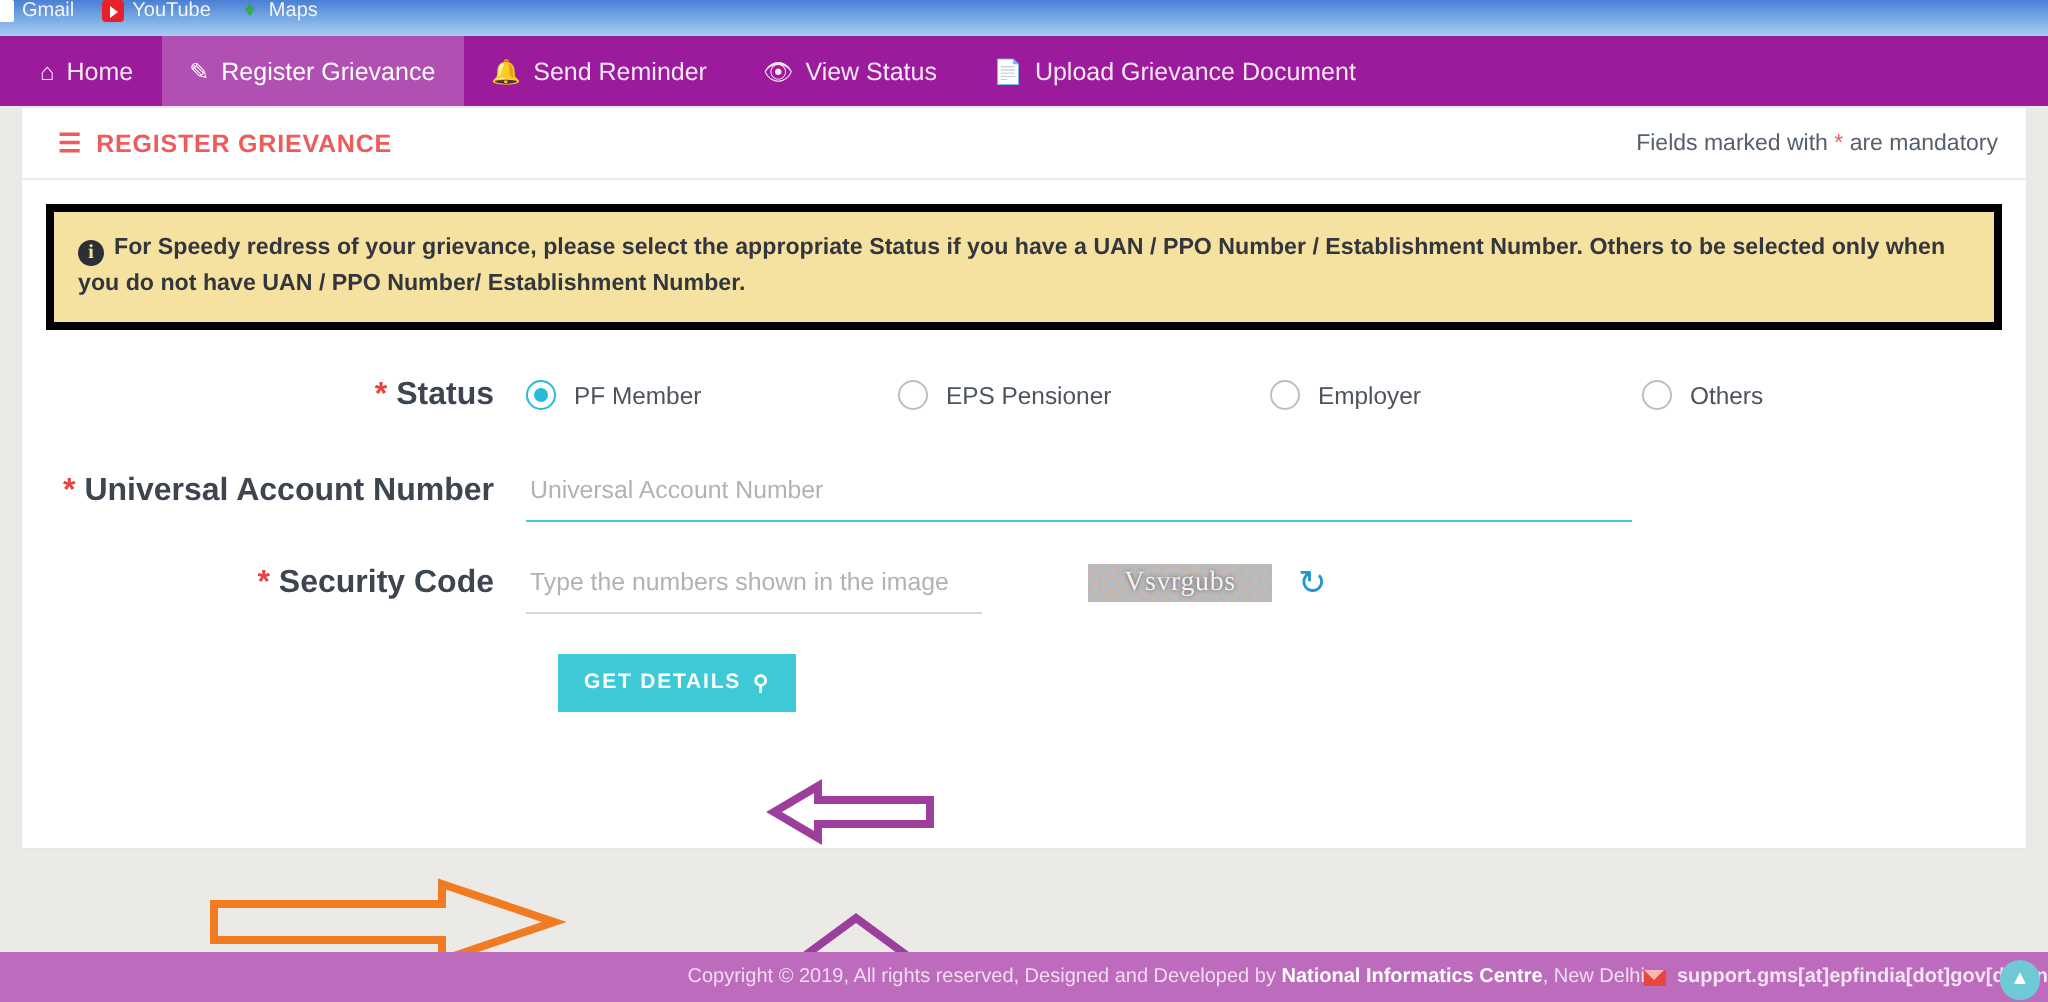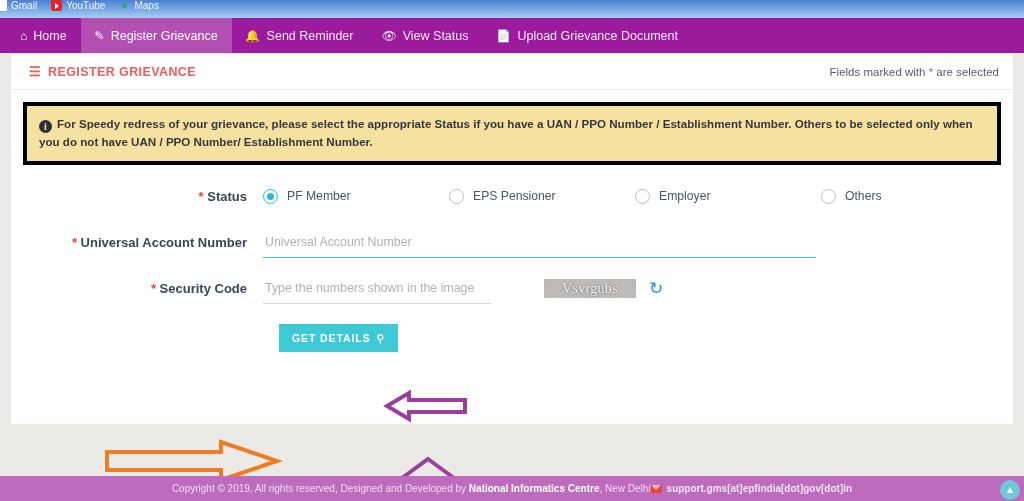--- a/index.html
+++ b/index.html
@@ -77,21 +77,21 @@
     background: #2b2f36; color: #f6e2a0; font-size: 10px; font-weight: bold;
     text-align: center; line-height: 13px; margin-right: 5px;
     vertical-align: -2px; font-family: "Liberation Serif", serif;
   }
 
   
   .form { position: relative; padding-top: 24px; }
   .row { display: flex; align-items: center; margin-bottom: 0; }
   .lbl {
     width: 252px; text-align: right; padding-right: 16px;
-    font-size: 13px; font-weight: bold; color: #3d4650;
+    font-size: 16px; font-weight: bold; color: #3d4650;
   }
   .lbl .star { color: #e8443f; font-weight: bold; }
 
   .radios { display: flex; align-items: center; flex: 1; }
   .radio-opt {
     display: flex; align-items: center; gap: 9px;
     width: 186px; cursor: pointer;
   }
   .radio-opt .rlabel { font-size: 12.2px; color: #4c545d; }
   .rdot {
@@ -154,22 +154,22 @@
     text-align: right;
   }
 
   
   .anno { position: absolute; pointer-events: none; }
 
   
   .footer {
     position: absolute; left: 0; bottom: 0; width: 1024px; height: 25px;
     background: #bd6cbd; color: #f0dcf0;
-    display: flex; align-items: center; justify-content: center;
-    padding: 0 20px; font-size: 10px;
+    display: flex; align-items: center; justify-content: flex-end;
+    padding: 0 0; font-size: 10px;
   }
   .footer b { color: #ffffff; }
   .mail-ico {
     display: inline-block; width: 11px; height: 8px; background: #e8453c;
     margin-right: 5px; vertical-align: -1px; position: relative;
   }
   .mail-ico::after {
     content: ""; position: absolute; left: 0; top: 0;
     border-left: 5.5px solid transparent; border-right: 5.5px solid transparent;
     border-top: 5px solid #f6b8b4;
@@ -224,21 +224,21 @@
 </nav>
 
 <div class="page">
 
   <div class="card-head">
     <div class="card-title">
       <span class="stack-ico">☰</span>
       <span>REGISTER GRIEVANCE</span>
     </div>
     <div class="mandatory-note">
-      <span>Fields marked with </span><span class="star">*</span><span> are selected</span>
+      <span>Fields marked with </span><span class="star">*</span><span> are mandatory</span>
     </div>
   </div>
 
   <div class="alert">
     <span class="info-ico">i</span><span>For Speedy redress of your grievance, please select the appropriate Status if you have a UAN / PPO Number / Establishment Number. Others to be selected only when you do not have UAN / PPO Number/ Establishment Number.</span>
   </div>
 
   <div class="form">
 
     <div class="row" style="margin-bottom:24px">

